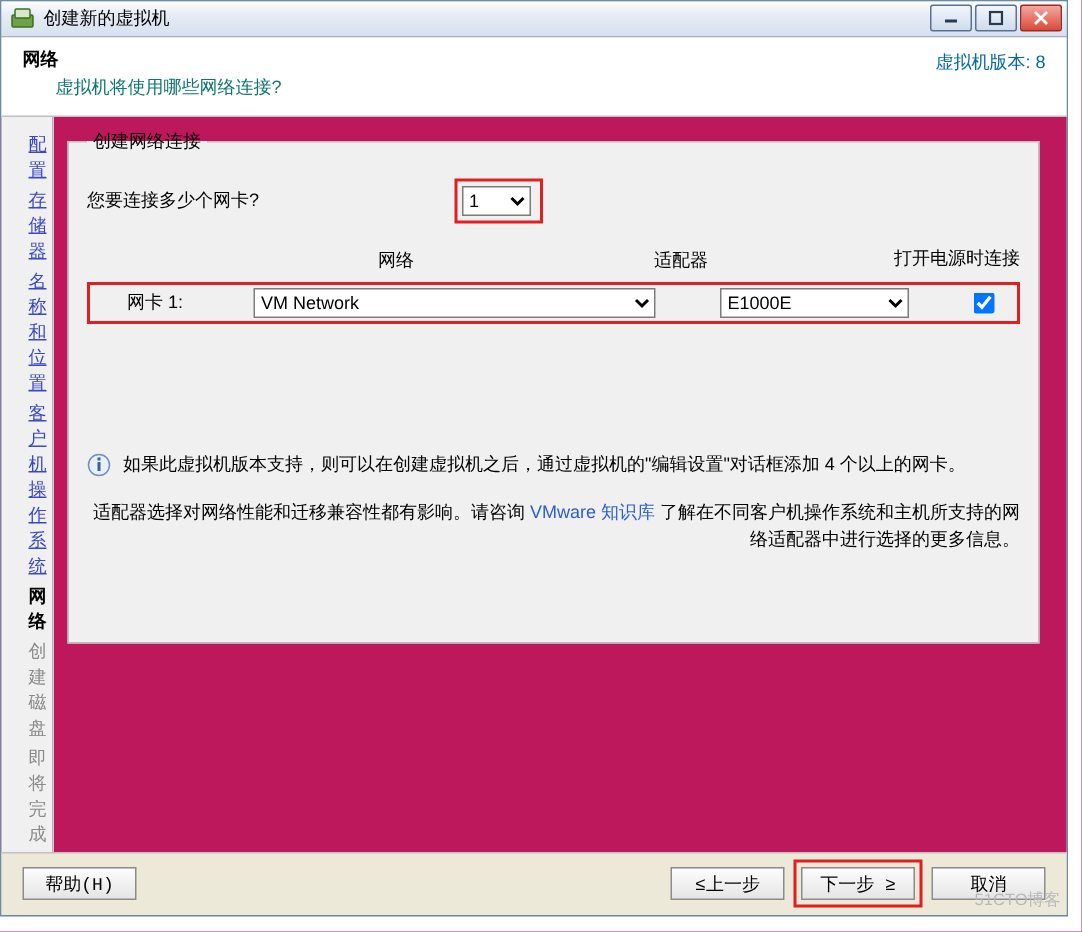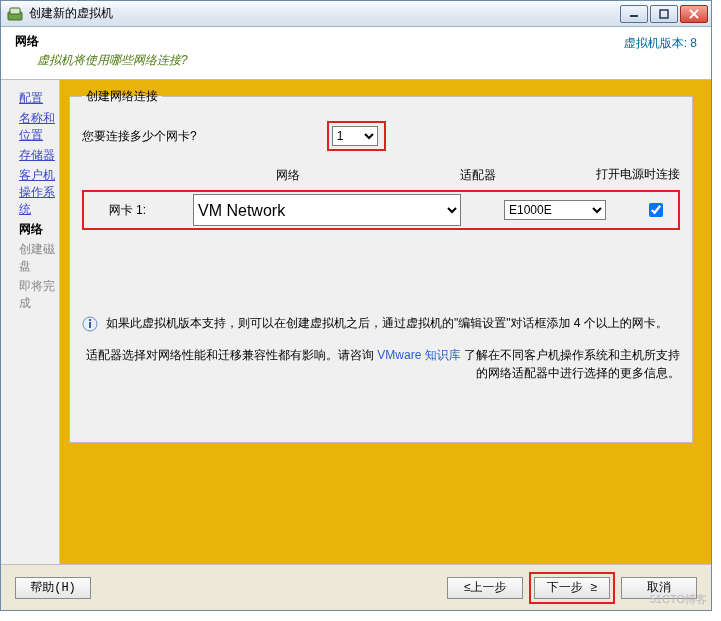--- a/index.html
+++ b/index.html
@@ -43,24 +43,24 @@
     background: linear-gradient(#f5a7a0,#d94b3a);
     border-color: #9c2a1f; color: #fff;
   }
   .header-area {
     background: #fff;
     border-bottom: 1px solid #c0c0c0;
     padding: 6px 14px 10px 14px;
     position: relative;
   }
   .header-title { font-weight: bold; font-size: 12px; color: #000; }
-  .header-sub { margin-left: 22px; margin-top: 2px; color: #4d7c0f; font-style: italic; }
+  .header-sub { margin-left: 22px; margin-top: 2px; color: #0f766e; }
   .header-version { position: absolute; right: 14px; top: 8px; color:#0369a1; }
   .mid {
-    flex: 1; display: flex; background: #eab308;
+    flex: 1; display: flex; background: #be185d;
   }
   .sidebar {
     width: 160px; padding: 10px 0 0 18px;
     background: #f0f0f0;
   }
   .sidebar a, .sidebar .step {
     display: block; margin-bottom: 3px; text-decoration: none;
     font-size: 12px;
   }
   .sidebar a.done { color: #3b48c4; text-decoration: underline; }
@@ -98,25 +98,25 @@
   .col-head .c1 { width: 76px; }
   .col-head .c2 { width: 260px; text-align: center; }
   .col-head .c3 { width: 120px; text-align: center; }
   .col-head .c4 { flex:1; text-align: right; line-height: 1.2; }
   .nic-row {
     display: flex; align-items: center;
     border: 2px solid #e02020; padding: 2px; gap: 39px;
   }
   .nic-row .lbl { width: 60px; text-align: right; margin-right: 8px; }
   select.wide {
-    width: 268px; height: 32px; font-size: 16px;
+    width: 268px; height: 20px; font-size: 12px;
     border: 1px solid #7b7b7b; background: #fff;
   }
   select.med {
-    width: 102px; height: 20px; font-size: 12px;
+    width: 126px; height: 20px; font-size: 12px;
     border: 1px solid #7b7b7b; background: #fff; margin-left: 4px;
   }
   .chk-wrap { flex:1; text-align: right; padding-right: 10px; }
   input[type=checkbox] { width: 14px; height: 14px; }
   .info-block {
     display: flex; margin-top: 84px; gap: 8px;
     font-size: 12px; line-height: 1.5;
   }
   .info-icon {
     width: 16px; height: 16px; flex: 0 0 16px;
@@ -185,22 +185,22 @@
 
   <div class="header-area">
     <div class="header-title">网络</div>
     <div class="header-sub">虚拟机将使用哪些网络连接?</div>
     <div class="header-version">虚拟机版本: 8</div>
   </div>
 
   <div class="mid">
     <div class="sidebar">
       <a href="#" class="done">配置</a>
+      <a href="#" class="done">存储器</a>
       <a href="#" class="done">名称和位置</a>
-      <a href="#" class="done">存储器</a>
       <a href="#" class="done">客户机操作系统</a>
       <span class="step current">网络</span>
       <span class="step pending">创建磁盘</span>
       <span class="step pending">即将完成</span>
     </div>
     <div class="vsep"></div>
     <div class="content">
       <fieldset class="group">
         <legend>创建网络连接</legend>
 

